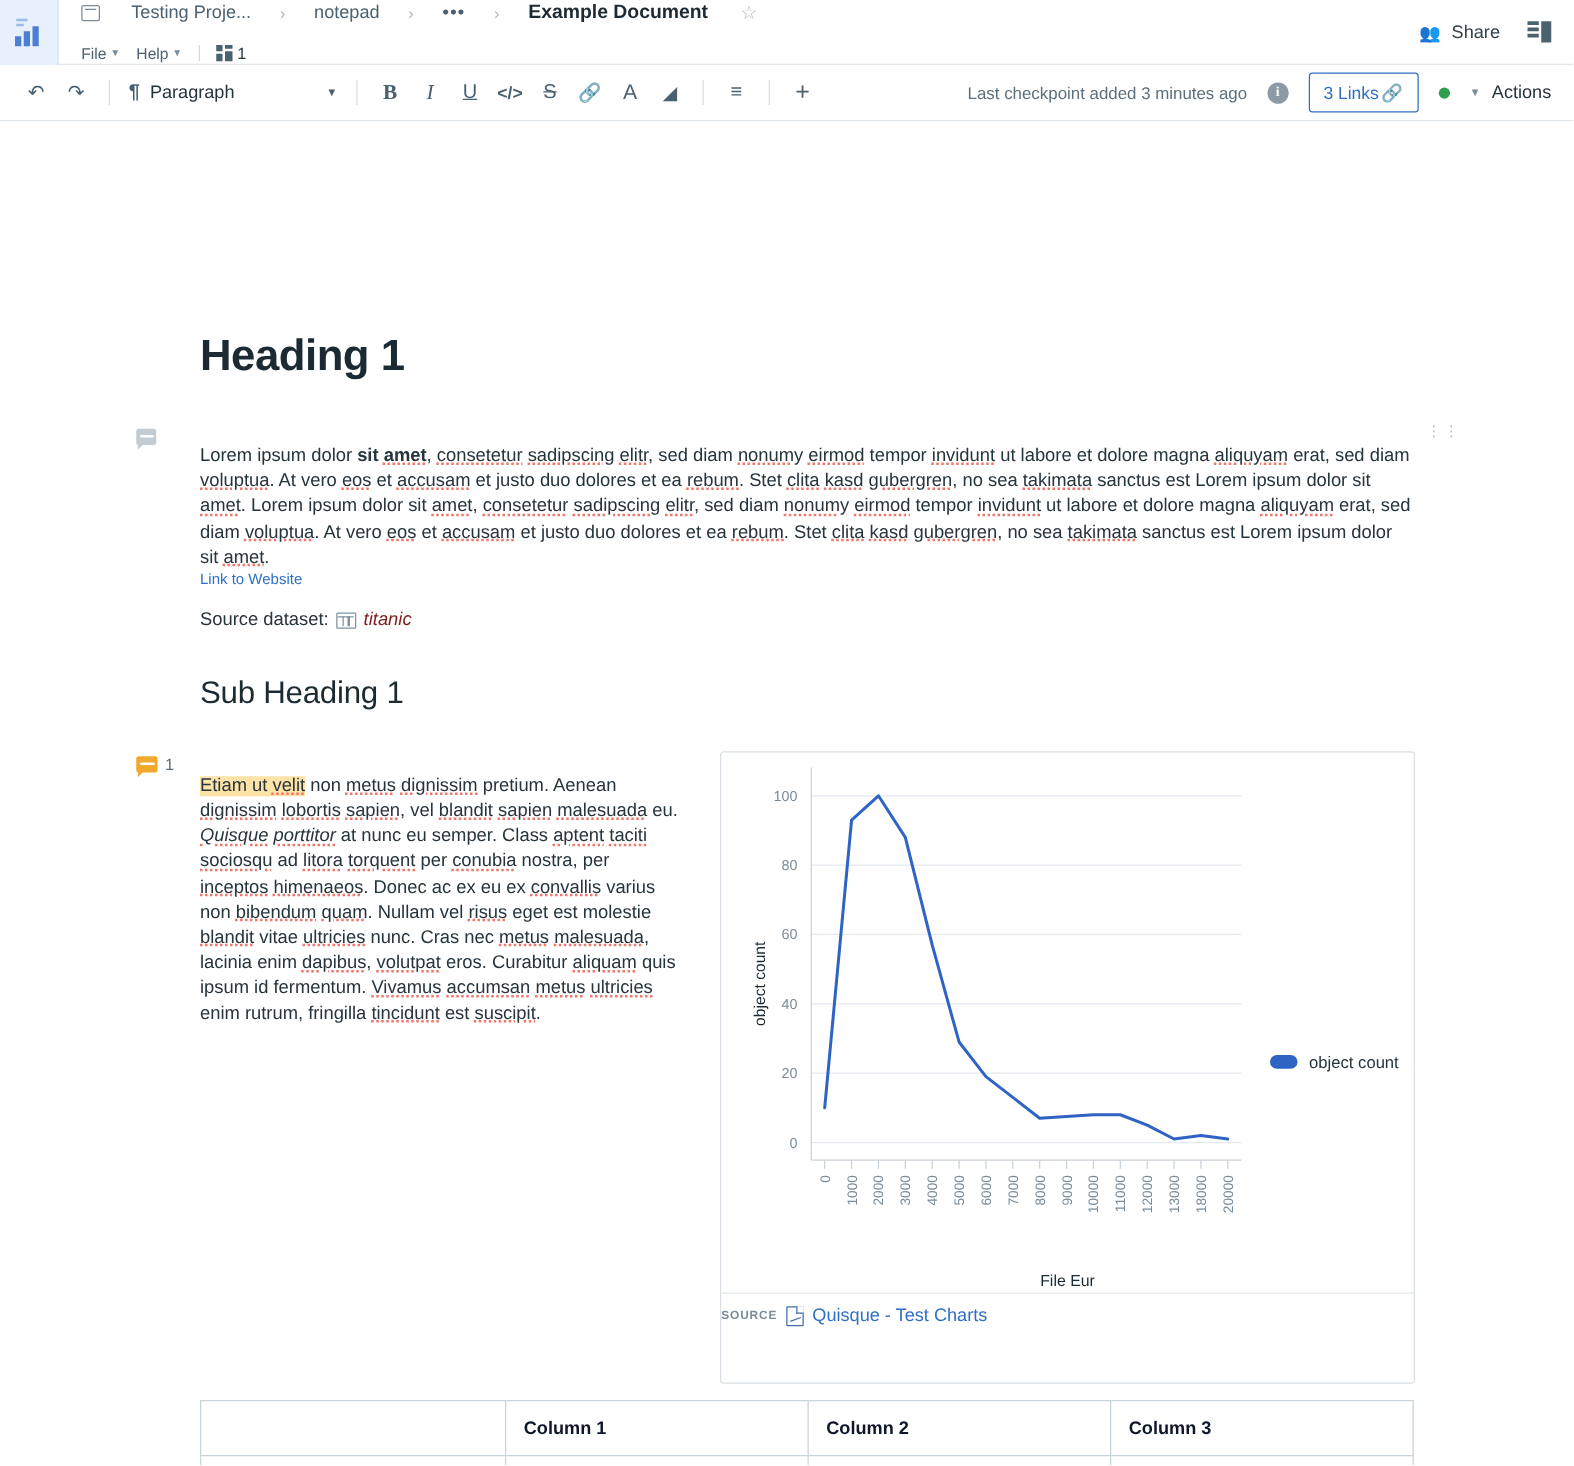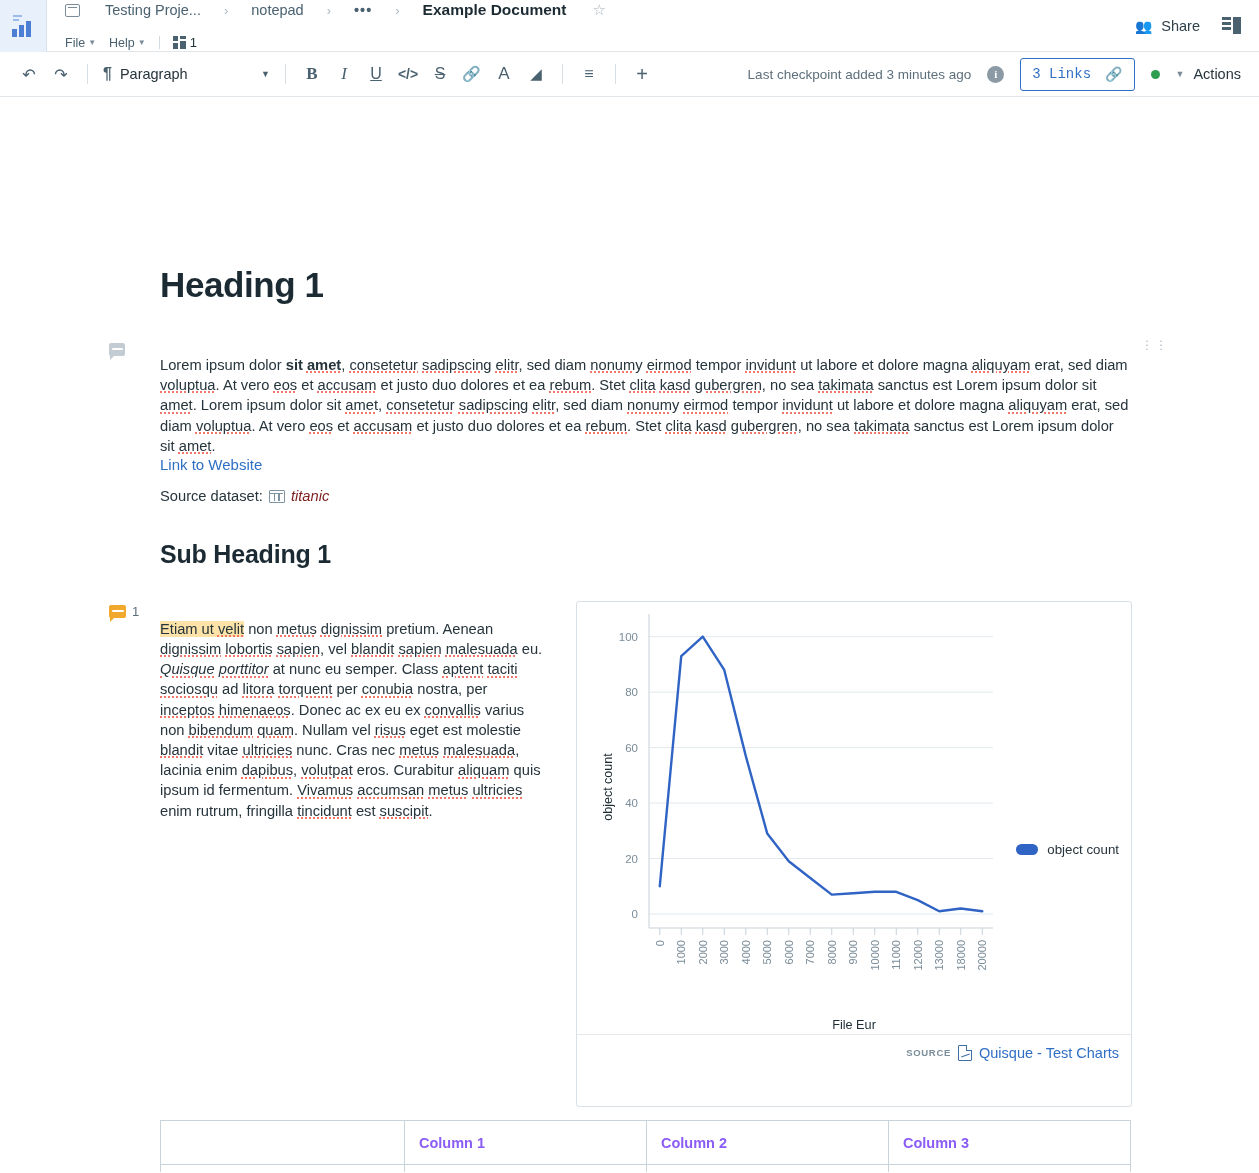--- a/index.html
+++ b/index.html
@@ -84,31 +84,31 @@
 
   .tb-right { margin-left:auto; display:flex; align-items:center; gap:16px; padding-right:4px;text-align:right;}
   .checkpoint { font-size:13.5px; color:#5d6f7b; }
   .info-icon {
     width:17px;height:17px;border-radius:50%;background:#8b9aa5;color:#fff;
     font-size:11px;font-weight:700;display:flex;align-items:center;justify-content:center;
     font-family:"Liberation Serif", serif;
   }
   .links-btn {
     border:1px solid #2f6fc4; border-radius:3px; color:#2f6fc4; font-size:14px;
-    padding:7px 11px; display:flex; align-items:center; gap:14px; cursor:pointer;font-family:Liberation Mono, monospace;
+    padding:7px 11px; display:flex; align-items:center; gap:2px; cursor:pointer;
   }
   .green-dot { width:9px;height:9px;border-radius:50%;background:#2e9e4f; }
   .actions-grp { display:flex; align-items:center; gap:9px; font-size:14.5px; color:#26343c; cursor:pointer; }
 
   
   .doc { position:relative; padding:0; height:1075px; overflow:hidden; }
   .content { width:1259px; position:relative; }
 
   h1.h1 { font-size:35px; font-weight:700; color:#1c2b33; margin:0; position:absolute; left:160px; top:168px; letter-spacing:-0.4px;}
-  h2.h2 { font-size:25px; font-weight:700; color:#1c2b33; margin:0; position:absolute; left:160px; top:443px; letter-spacing:-0.2px;}
+  h2.h2 { font-size:25px; font-weight:400; color:#1c2b33; margin:0; position:absolute; left:160px; top:443px; letter-spacing:-0.2px;}
 
   .para1 {
     position:absolute; left:160px; top:243px; width:972px;
     font-size:14.7px; line-height:20.3px; color:#26343c; text-align:left;
   }
   .sq { text-decoration: underline; text-decoration-style: dotted;
         text-decoration-color:#f0776a; text-decoration-thickness:1.5px;
         text-underline-offset:2px; }
 
   .comment-bubble {
@@ -119,21 +119,21 @@
     content:"";position:absolute;left:1px;bottom:-4px;width:5px;height:5px;
     background:#c3ccd3; clip-path:polygon(0 0,100% 0,0 100%);
   }
   .comment-bubble i {
     position:absolute; top:5px; left:2.5px; width:11px; height:2px;
     background:#fff; border-radius:1px;
   }
 
   .drag-dots { position:absolute; left:1141px; top:246px; width:10px; color:#b3bec6; font-size:12px; line-height:5px; letter-spacing:2px;}
 
-  .link-blue { position:absolute; left:160px; top:359px; font-size:15px; color:#2f6fc4; cursor:pointer; }
+  .link-blue { position:absolute; left:160px; top:359px; font-size:12px; color:#2f6fc4; cursor:pointer; }
 
   .source-line { position:absolute; left:160px; top:391px; font-size:14.7px; color:#26343c; display:flex; align-items:center; gap:6px;}
   .table-icon { width:16px;height:13px;border:1.5px solid #7f93a1;border-radius:1px;position:relative;display:inline-block;}
   .table-icon i{position:absolute;background:#7f93a1;}
   .ti-h{left:0;top:2.5px;width:13px;height:1.3px;}
   .ti-v1{left:4px;top:2.5px;width:1.2px;height:8px;}
   .ti-v2{left:8.5px;top:2.5px;width:1.2px;height:8px;}
   .ds-link { color:#7f1d1d; cursor:pointer;font-style:italic; }
 
   .comment-bubble2 {
@@ -177,42 +177,42 @@
   .hi-b3{left:13px;bottom:0;width:4px;height:4px;}
   .hi-vbar{left:8px;top:4px;width:1.2px;height:3px;}
   .hi-hbar{left:2px;top:6.5px;width:13px;height:1.2px;}
   .hi-l{left:2px;top:6.5px;width:1.2px;height:3px;}
   .hi-r{left:14px;top:6.5px;width:1.2px;height:3px;}
   .dots-btn { color:#3f5360; font-size:17px; letter-spacing:1px; cursor:pointer; line-height:10px;}
 
   .plot-area { position:relative; height:432px; }
   .card-foot {
     height:36px; border-top:1px solid #e4e9ed; display:flex; align-items:center;
-    justify-content:flex-end; gap:7px; padding-right:12px;
+    justify-content:flex-start; gap:7px; padding-right:12px;
   }
   .src-label { font-size:9.5px; letter-spacing:.7px; color:#7a8c99; font-weight:600;}
   .src-doc-icon{width:14px;height:16px;border:1.3px solid #3f6fa8;border-radius:1px;position:relative;display:inline-block;background:#fff;}
   .src-doc-icon:before{content:"";position:absolute;right:-1px;top:-1px;width:5px;height:5px;background:#fff;border-left:1.3px solid #3f6fa8;border-bottom:1.3px solid #3f6fa8;transform:rotate(0deg);}
   .src-doc-icon i{position:absolute;left:2px;bottom:3px;width:9px;height:1.3px;background:#3f6fa8;transform:rotate(-20deg);}
   .src-link { font-size:14.5px; color:#2f6fc4; cursor:pointer; }
 
   .legend { position:absolute; right:12px; top:240px; display:flex; align-items:center; gap:9px; }
   .legend-swatch { width:22px;height:11px;border-radius:6px;background:#2f63c4; }
   .legend-label { font-size:13.3px; color:#26343c; }
 
   .axis-ylabel {
     position:absolute; left:-3px; top:178px; transform:rotate(-90deg);
     transform-origin:center; font-size:12.5px; color:#1c2b33; white-space:nowrap;
   }
   .axis-xlabel { position:absolute; left:0; right:0; bottom:2px; text-align:center; font-size:12.7px; color:#1c2b33; }
 
   
   .doc-table { position:absolute; left:160px; top:1023px; width:971px; border-collapse:collapse; }
   .doc-table td, .doc-table th {
-    border:1px solid #c9d4da; padding:12px 14px; font-size:14.5px; color:#8b5cf6;
+    border:1px solid #c9d4da; padding:12px 14px; font-size:14.5px; color:#0f172a;
     text-align:left; vertical-align:middle; height:44px; font-weight:400;
   }
   .doc-table .hdr { font-weight:700; }
   .doc-table col.c0 { width:244px; }
   .doc-table col.c1, .doc-table col.c2, .doc-table col.c3 { width:242px; }
 </style>
 </head>
 <body>
 
 <div class="topbar">

